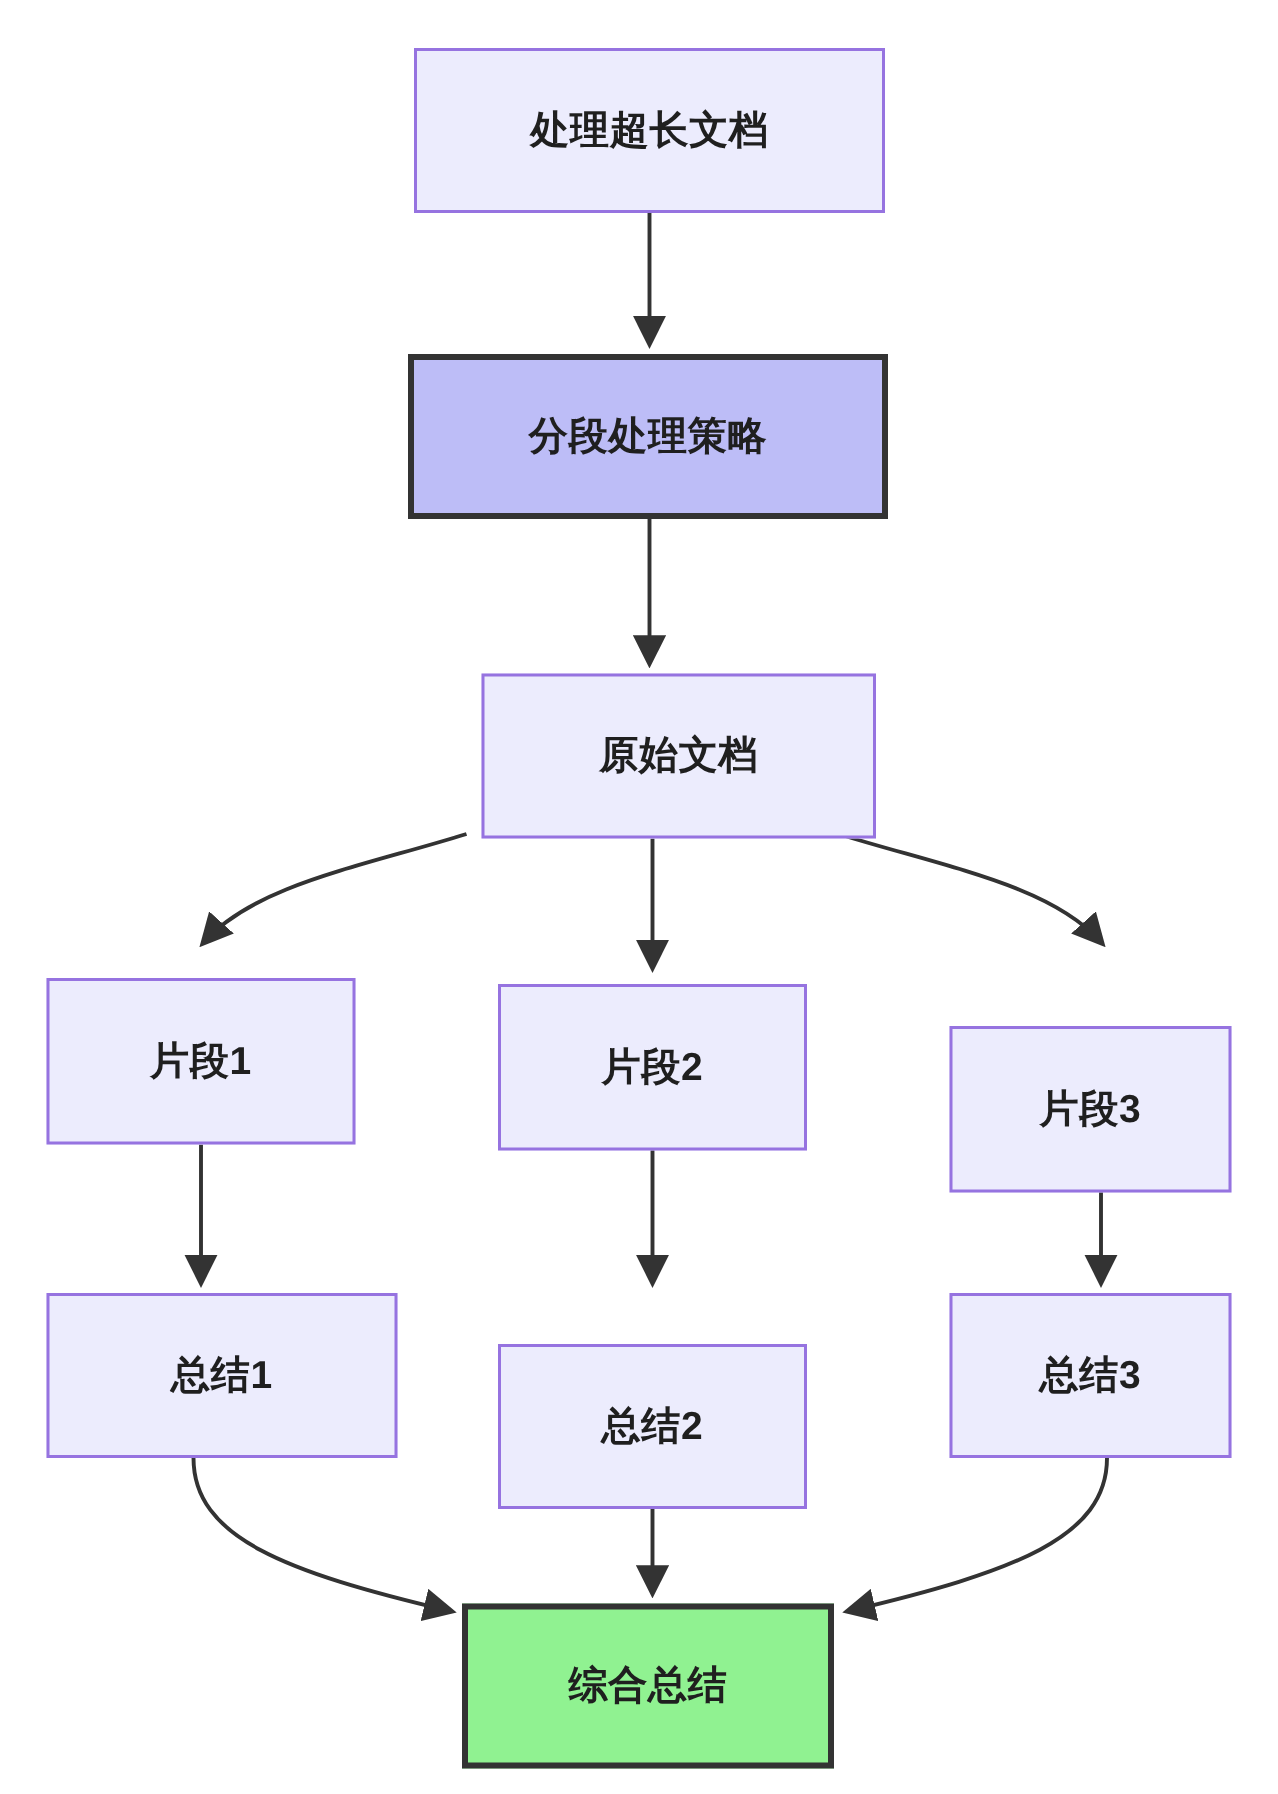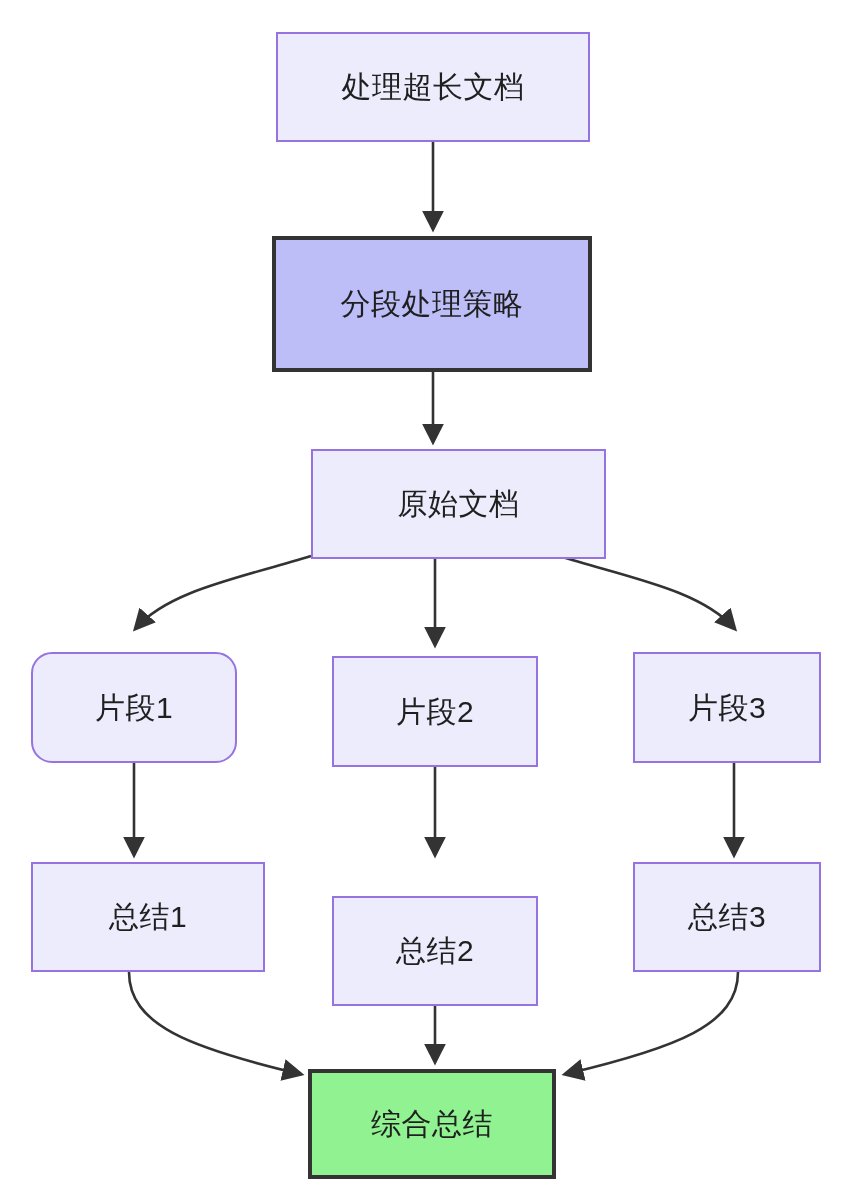--- a/index.html
+++ b/index.html
@@ -43,22 +43,22 @@
   }
   .node.style-strong-purple {
     background: #bdbdf7;
     border: 4px solid #333333;
   }
   .node.style-strong-green {
     background: #90f291;
     border: 4px solid #333333;
   }
   .node-label {
-    font-size: 30px;
-    font-weight: 400;
+    font-size: 26px;
+    font-weight: 700;
   }
   .edge-path {
     fill: none;
     stroke: #333333;
     stroke-width: 2.6px;
   }
   .arrow-head {
     fill: #333333;
   }
 </style>
@@ -85,33 +85,33 @@
         <path d="M 129,972 C 129,1025 190,1048 300,1074" class="edge-path" marker-end="url(#arrow)"></path>
         <path d="M 435,972 L 435,1061" class="edge-path" marker-end="url(#arrow)"></path>
         <path d="M 738,972 C 738,1025 676,1048 566,1074" class="edge-path" marker-end="url(#arrow)"></path>
       </g>
   </svg>
 
   <div id="node-layer">
       <div class="node style-light" style="left: 276px; top: 32px; width: 314px; height: 110px;">
         <span class="node-label">处理超长文档</span>
       </div>
-      <div class="node style-strong-purple" style="left: 272px; top: 236px; width: 320px; height: 136px;">
+      <div class="node style-strong-purple" style="left: 272px; top: 236px; width: 320px; height: 110px;">
         <span class="node-label">分段处理策略</span>
       </div>
-      <div class="node style-light" style="left: 311px; top: 449px; width: 295px; height: 110px;">
+      <div class="node style-light" style="left: 321px; top: 449px; width: 263px; height: 110px;">
         <span class="node-label">原始文档</span>
       </div>
-      <div class="node style-light" style="left: 31px; top: 652px; width: 206px; height: 111px; border-radius: 21px;">
+      <div class="node style-light" style="left: 31px; top: 652px; width: 206px; height: 111px;">
         <span class="node-label">片段1</span>
       </div>
       <div class="node style-light" style="left: 332px; top: 656px; width: 206px; height: 111px;">
         <span class="node-label">片段2</span>
       </div>
-      <div class="node style-light" style="left: 633px; top: 652px; width: 188px; height: 111px;">
+      <div class="node style-light" style="left: 633px; top: 684px; width: 188px; height: 111px;">
         <span class="node-label">片段3</span>
       </div>
       <div class="node style-light" style="left: 31px; top: 862px; width: 234px; height: 110px;">
         <span class="node-label">总结1</span>
       </div>
       <div class="node style-light" style="left: 332px; top: 896px; width: 206px; height: 110px;">
         <span class="node-label">总结2</span>
       </div>
       <div class="node style-light" style="left: 633px; top: 862px; width: 188px; height: 110px; align-items: center;">
         <span class="node-label">总结3</span>

